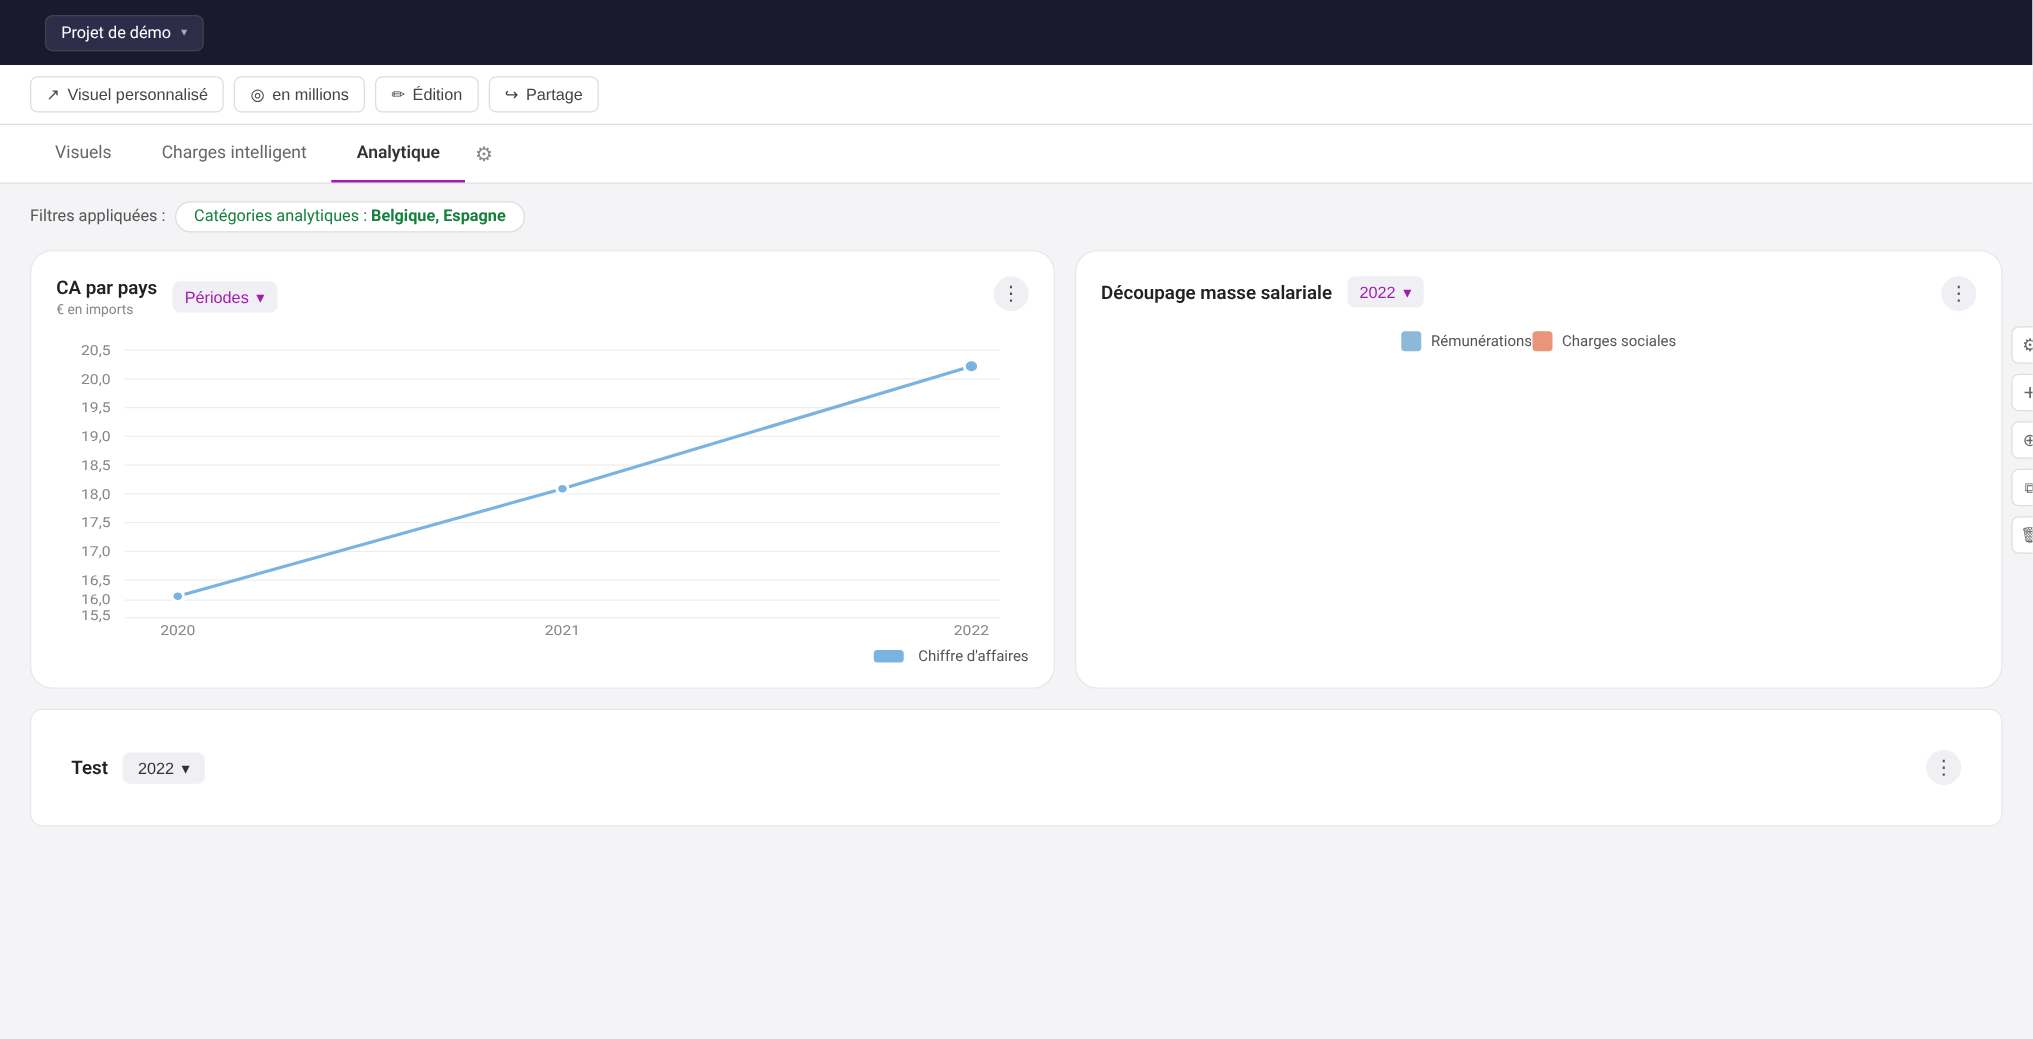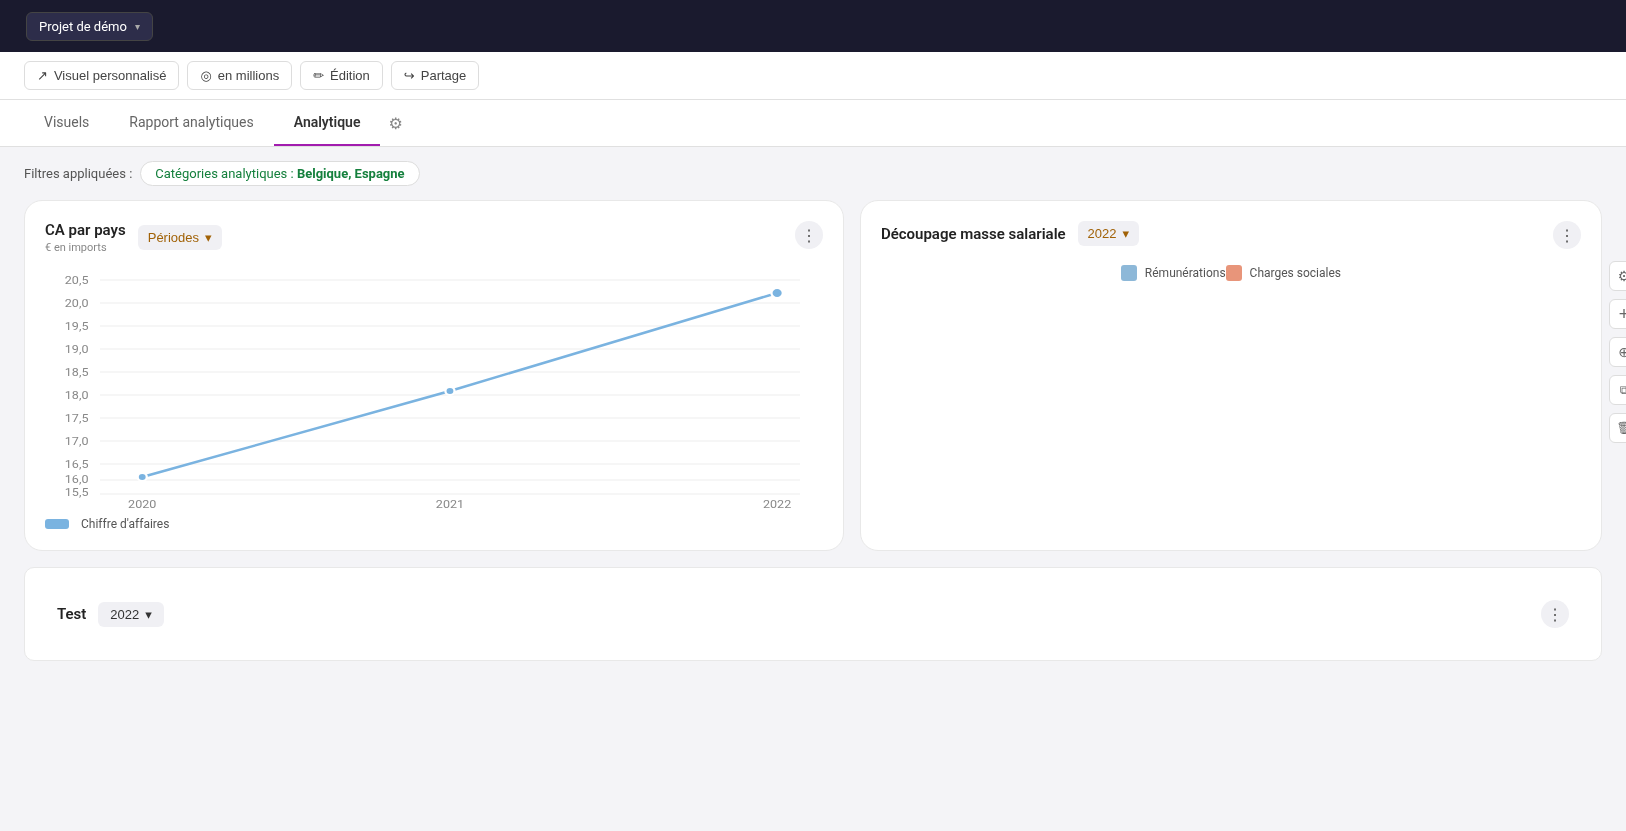--- a/index.html
+++ b/index.html
@@ -3,21 +3,21 @@
   <meta charset="utf-8">
   <style>
     * { box-sizing: border-box; margin: 0; padding: 0; }
     body { font-family: -apple-system, BlinkMacSystemFont, 'Segoe UI', Roboto, sans-serif; background: #f4f4f7; color: #333; font-size: 14px; }
 
     
     .top-nav {
       background: #1a1a2e;
       display: flex;
       align-items: center;
-      padding: 0 26px;
+      padding: 0 36px;
       height: 52px;
       gap: 46px;
     }
     .top-nav .project-selector {
       background: #2d2d4a;
       border: 1px solid #444;
       border-radius: 6px;
       color: #fff;
       padding: 6px 12px;
       display: flex;
@@ -174,37 +174,37 @@
     .period-dropdown {
       display: flex;
       align-items: center;
       gap: 6px;
       background: #f0f0f4;
       border: none;
       border-radius: 6px;
       padding: 5px 10px;
       font-size: 13px;
       cursor: pointer;
-      color: #a16207;
+      color: #a21caf;
       margin-left: 12px;
     }
 
     
     .line-chart-container {
       position: relative;
       height: 260px;
       margin-top: 8px;
     }
     .line-chart-svg {
       width: 100%;
       height: 240px;
     }
     .chart-legend {
       display: flex;
-      justify-content: flex-start;
+      justify-content: flex-end;
       gap: 12px;
       margin-top: 4px;
       font-size: 12px;
       color: #555;
       align-items: center;
     }
     .legend-color-box {
       width: 24px; height: 10px;
       border-radius: 3px;
       display: inline-block;
@@ -304,21 +304,21 @@
     <span>Édition</span>
   </button>
   <button class="toolbar-btn">
     <span>↪</span>
     <span>Partage</span>
   </button>
 </div>
 
 <div class="tabs-bar">
   <div class="tab">Visuels</div>
-  <div class="tab">Rapport analytiques</div>
+  <div class="tab">Charges intelligent</div>
   <div class="tab active">Analytique</div>
   <div class="tab-gear">⚙</div>
 </div>
 
 <div class="filter-bar">
   <span>Filtres appliquées :</span>
   <div class="filter-tag">
     <span>Catégories analytiques : <strong>Belgique, Espagne</strong></span>
   </div>
 </div>

